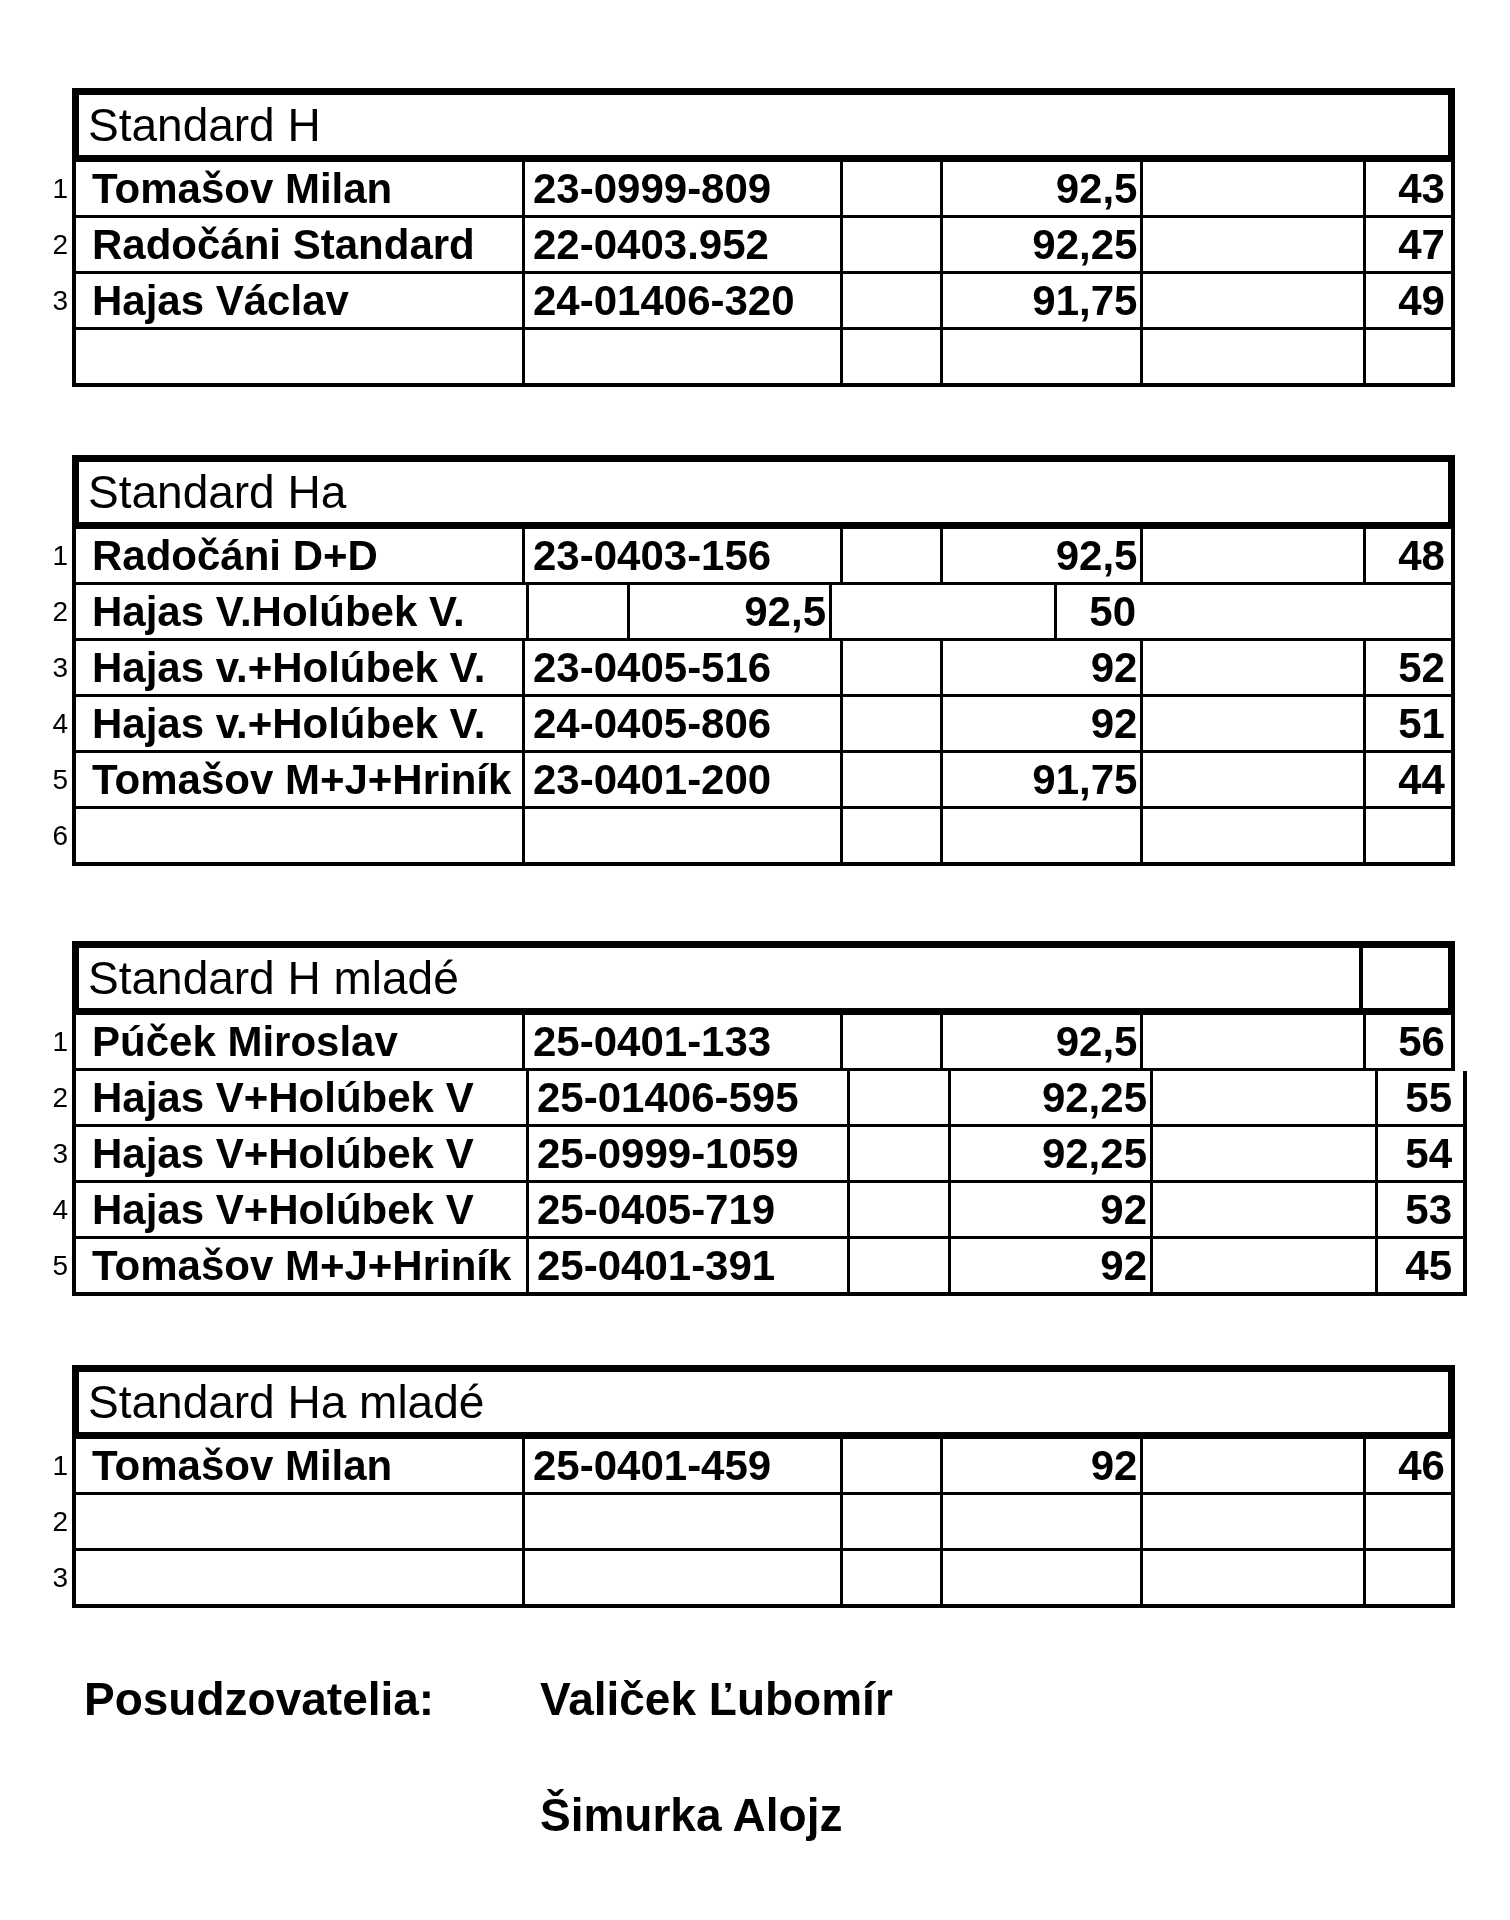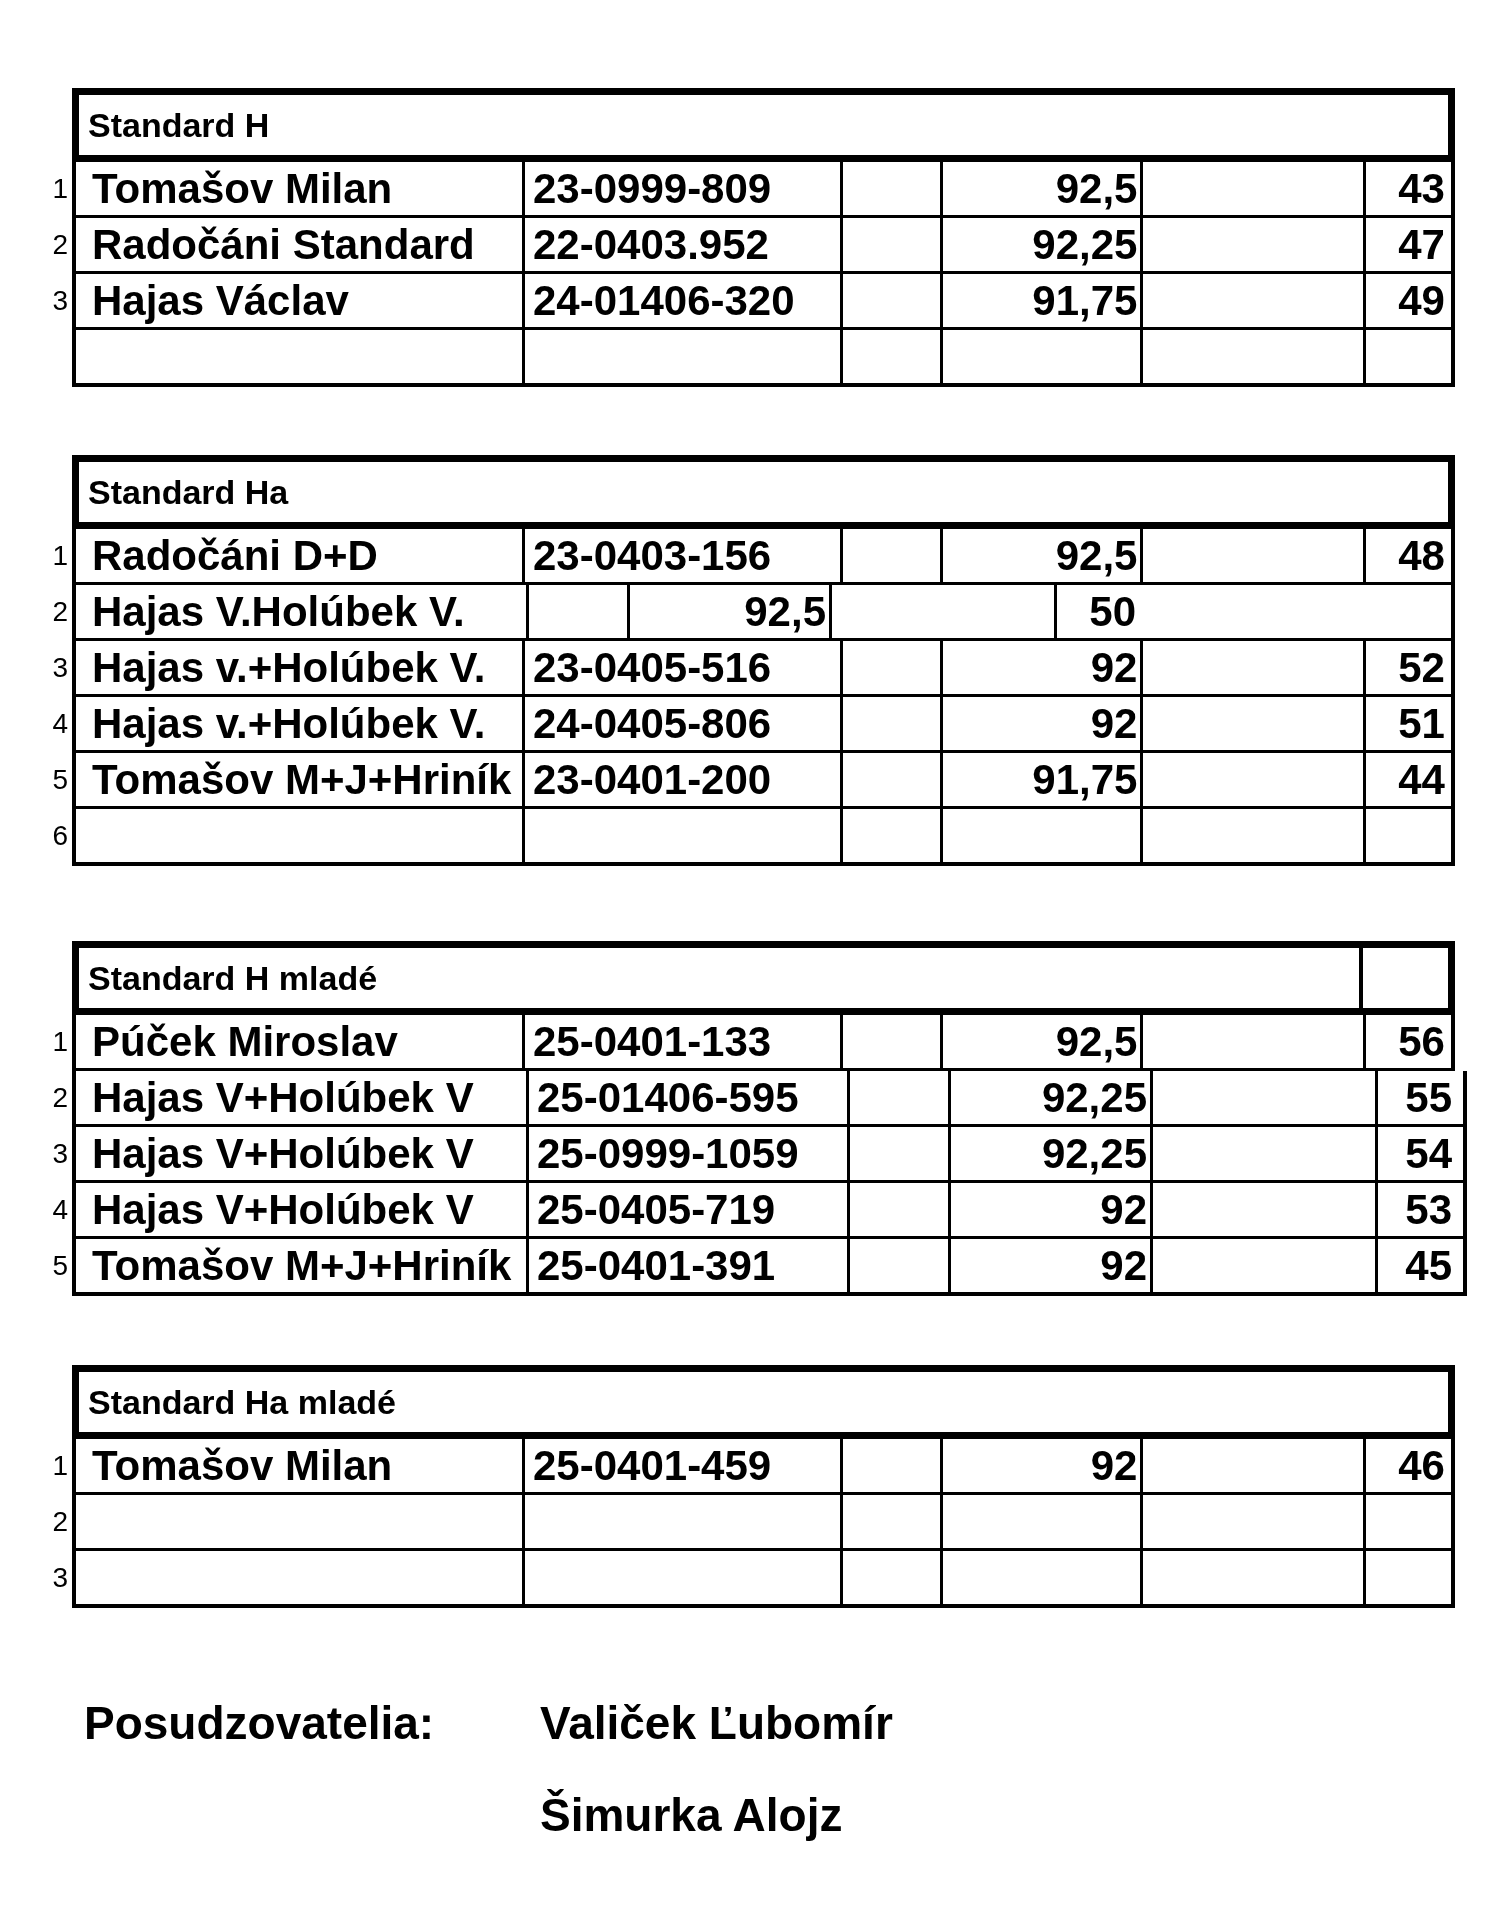--- a/index.html
+++ b/index.html
@@ -12,21 +12,21 @@
   #t2{top:455px}
   #t3{top:941px}
   #t4{top:1365px}
 
   .thead{
     display:flex;width:1383px;height:74px;box-sizing:border-box;
     border:7px solid #000;align-items:stretch;background:#fff;
   }
   .thead .title{
     flex:1;display:flex;align-items:center;padding-left:9px;
-    font-size:34px;font-weight:700;white-space:nowrap;
+    font-size:46px;font-weight:400;white-space:nowrap;
   }
   .thead .hcap{width:89px;box-sizing:border-box;border-left:4px solid #000;}
 
   .trow{
     position:relative;display:flex;width:1383px;height:56px;box-sizing:border-box;
     border-left:4px solid #000;border-right:4px solid #000;border-bottom:3px solid #000;
     background:#fff;
   }
   .rows .trow:last-child{border-bottom:4px solid #000;height:57px;}
   .trow.ext{width:1395px;}
@@ -45,21 +45,21 @@
   .c.blank{width:225px;}
   .c.final{width:85px;justify-content:flex-end;padding-right:6px;}
 
   .rownum{
     position:absolute;left:-42px;top:50%;transform:translateY(-50%);
     width:34px;text-align:right;font-size:28px;font-weight:400;
   }
 
   .footer-row1{
     position:absolute;left:84px;top:1668px;display:flex;align-items:center;height:62px;
-    font-size:46px;font-weight:700;white-space:nowrap;margin-top:24px;
+    font-size:46px;font-weight:700;white-space:nowrap;
   }
   .footer-row1 .jlabel{width:456px;}
   .footer-row2{
     position:absolute;left:540px;top:1784px;height:62px;display:flex;align-items:center;
     font-size:46px;font-weight:700;white-space:nowrap;
   }
 </style>
 </head>
 <body>
 

